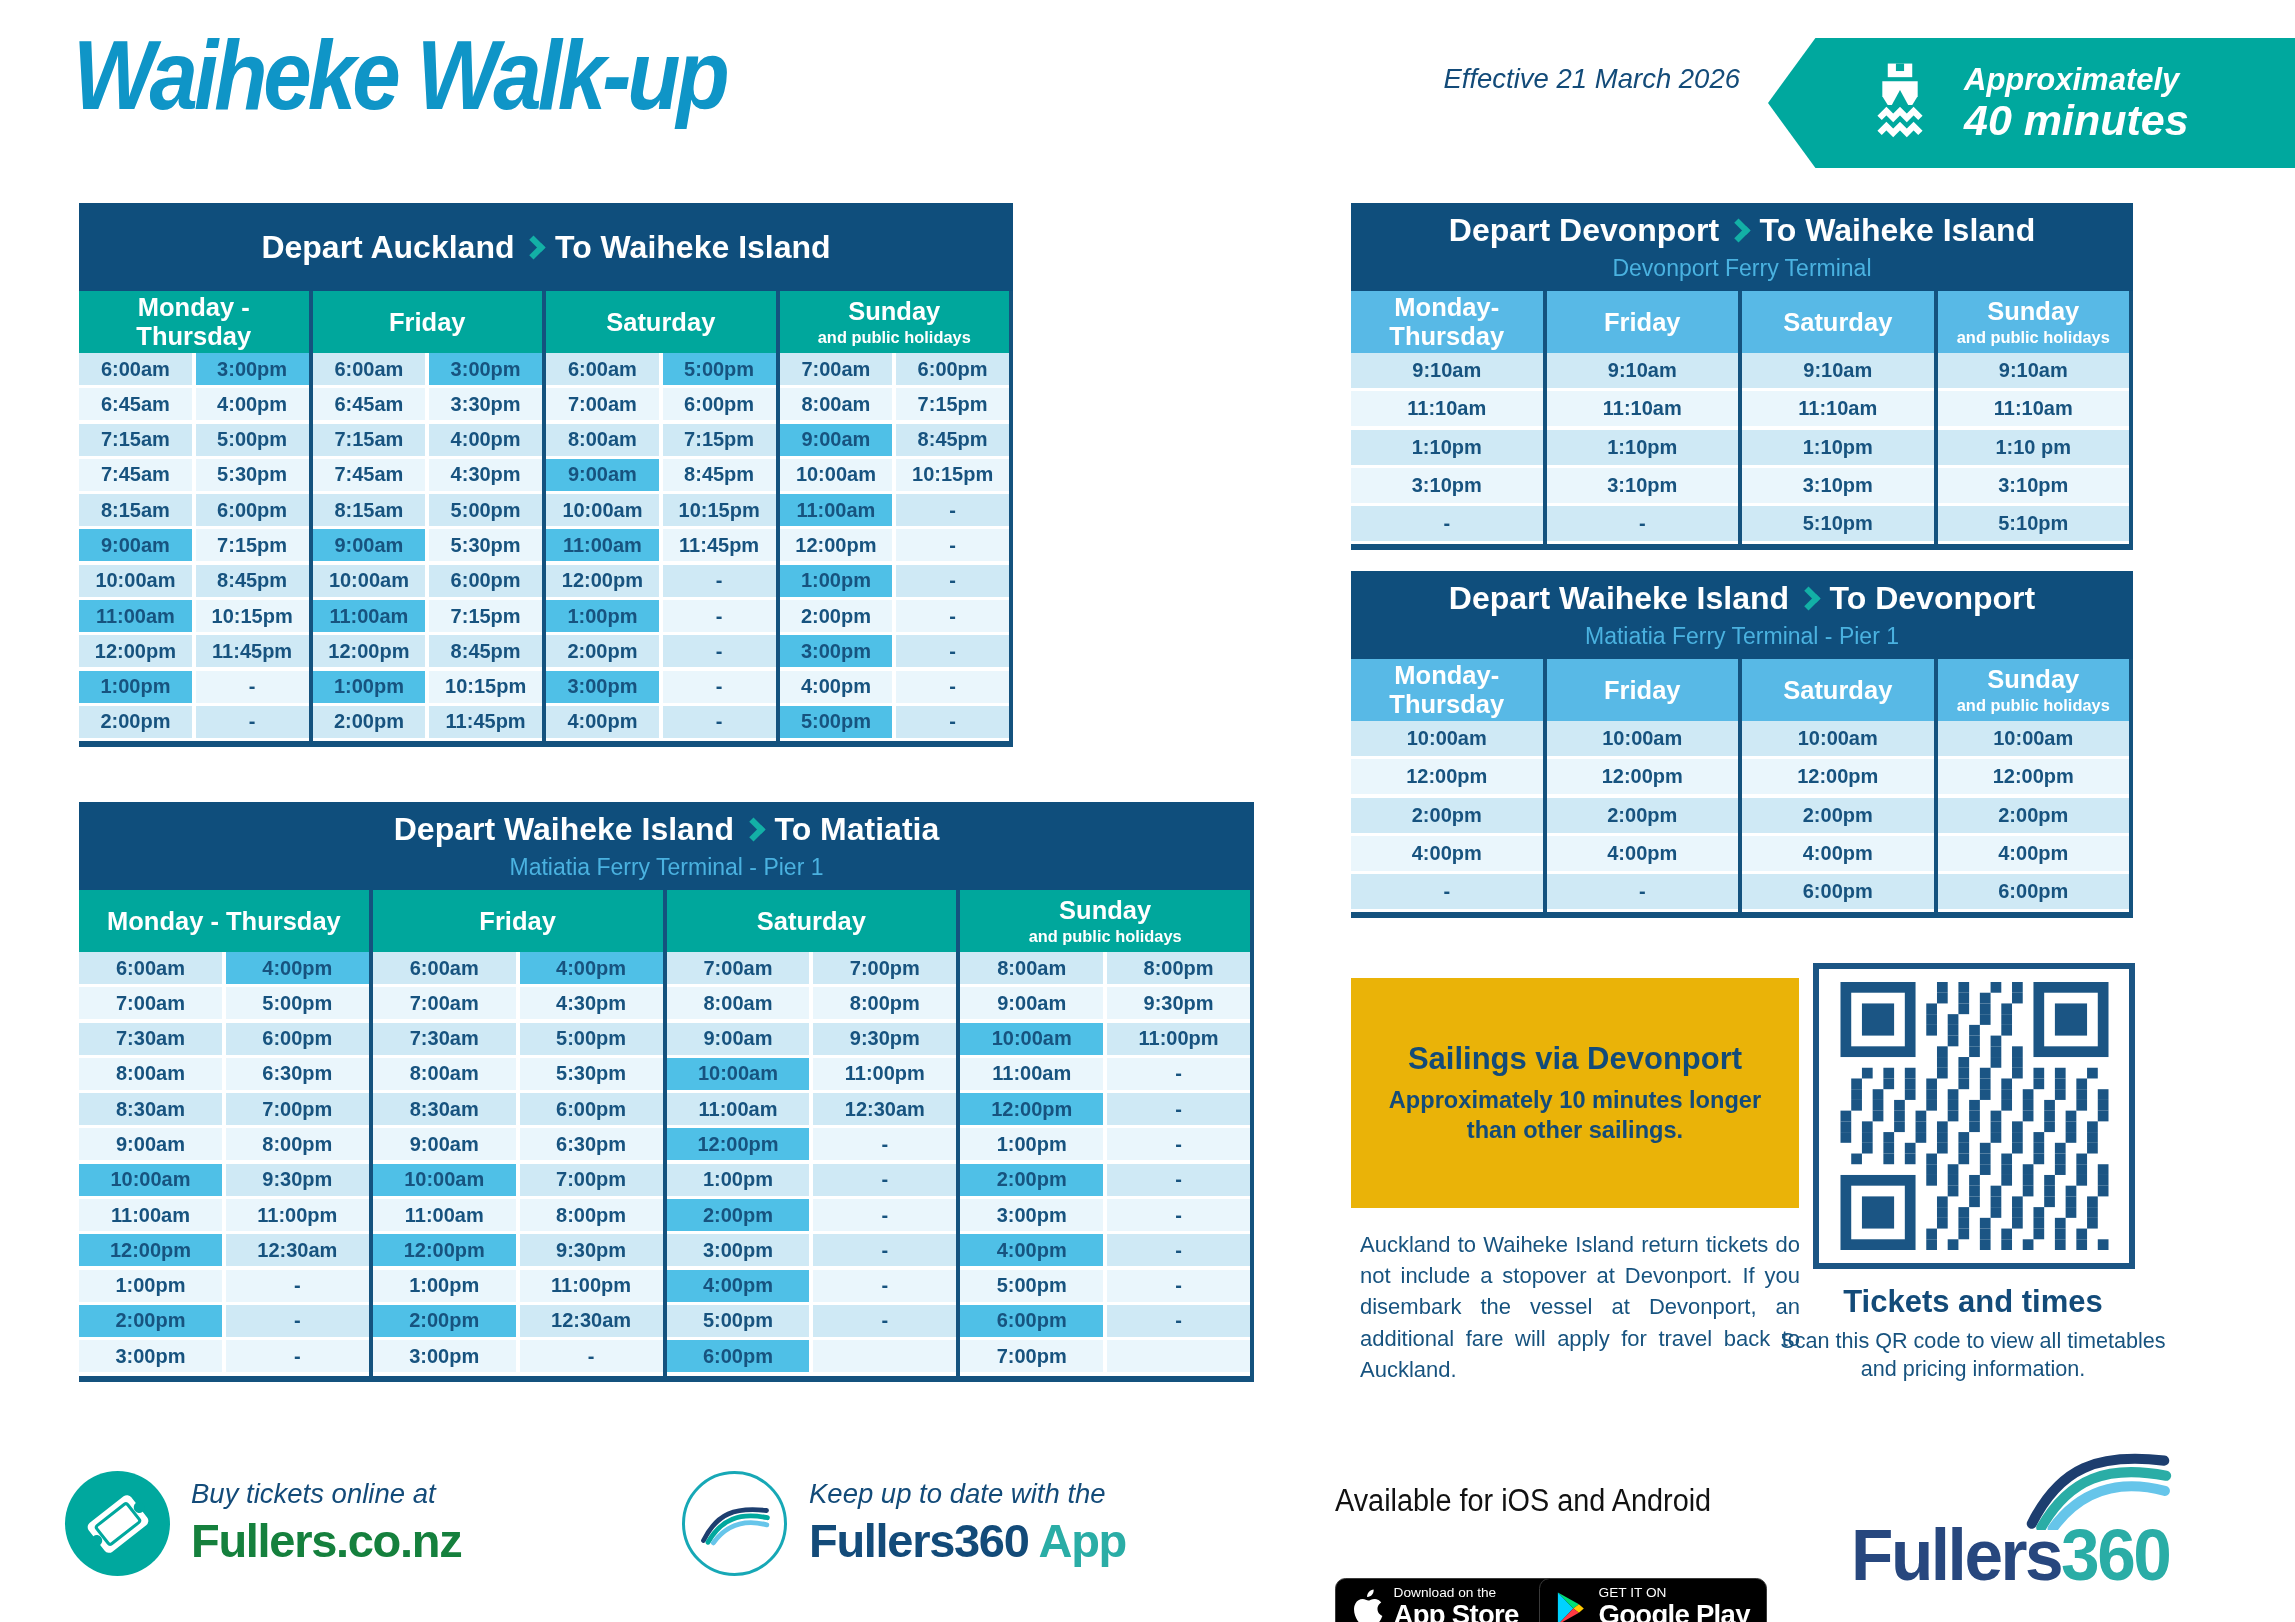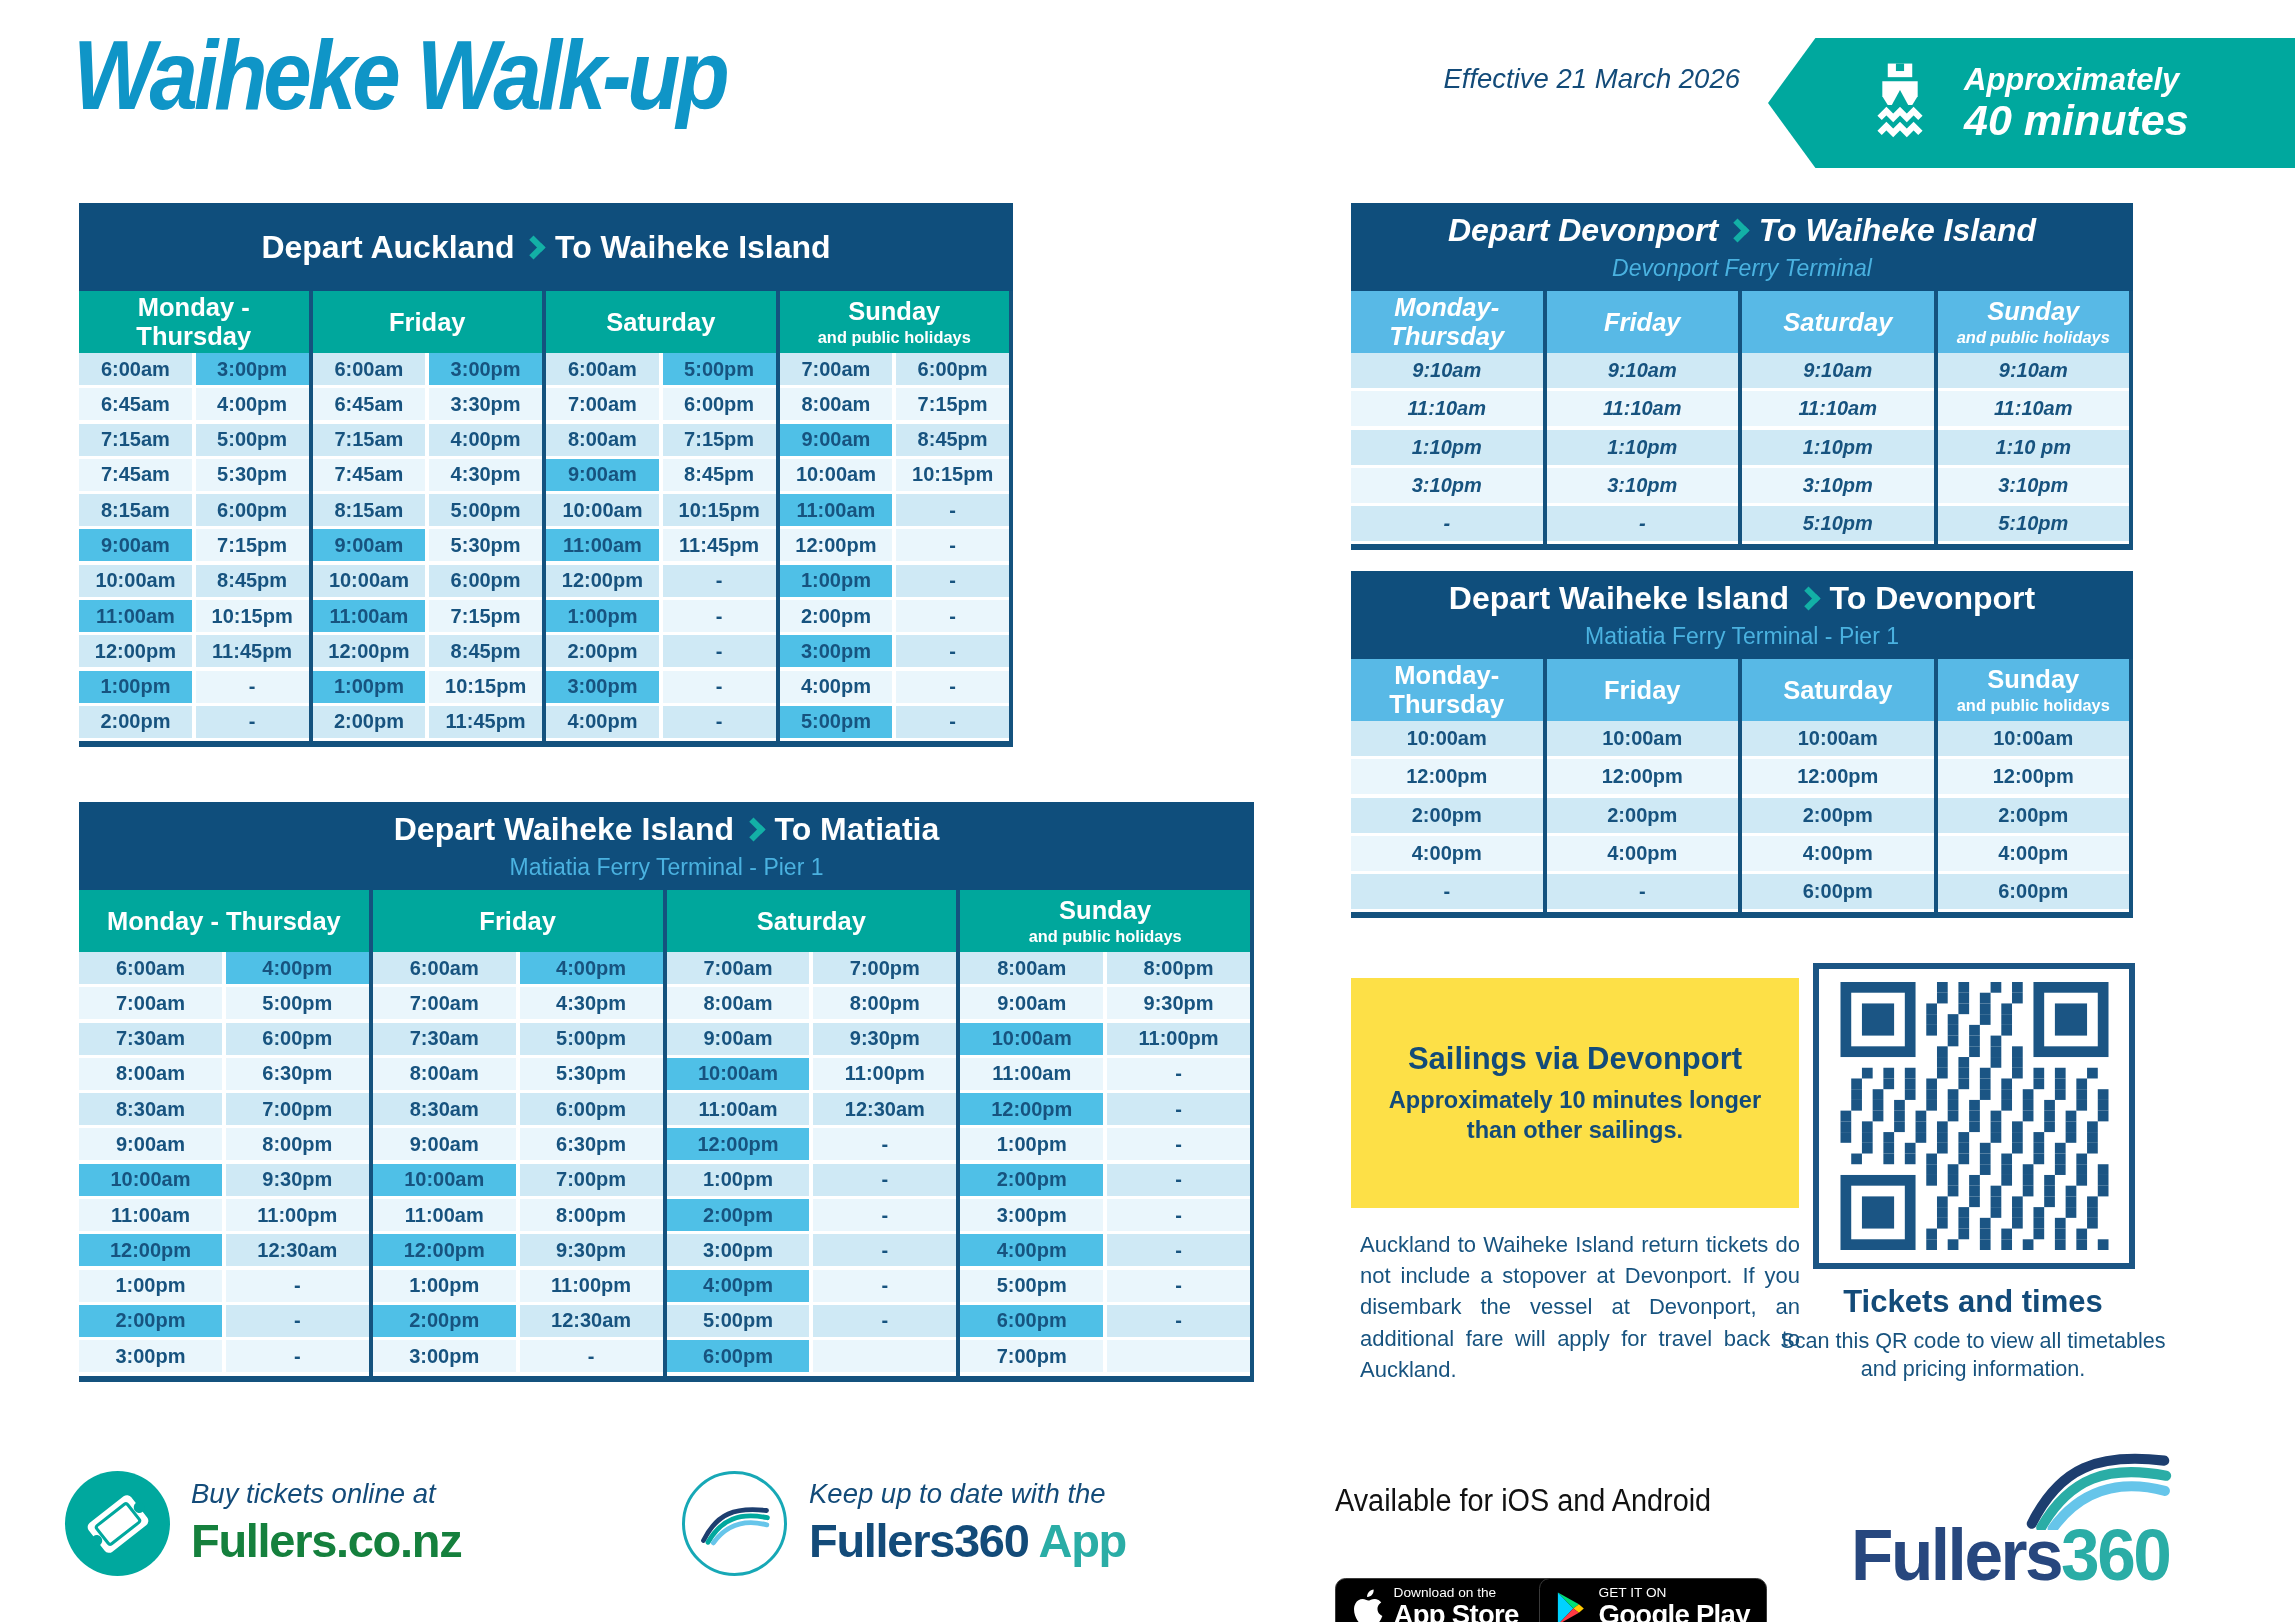--- a/index.html
+++ b/index.html
@@ -34,21 +34,21 @@
   .day-head.sky{background:#58b9e6;}
   .day-head .lbl{font-size:25.5px;}
   .day-head .sublbl{font-size:16.4px;margin-top:2px;}
   .trow{display:flex;gap:3.9px;}
   .cell{flex:1;display:flex;align-items:center;justify-content:center;font-weight:bold;
         font-size:20px;color:#17537f;white-space:nowrap;}
   .cell.r0{background:#cfe9f5;}
   .cell.r1{background:#eaf6fc;}
   .cell.hl{background:#4fc0e7;}
   
-  .sailings-box{position:absolute;left:1351px;top:978px;width:448px;height:230px;background:#fde047;
+  .sailings-box{position:absolute;left:1351px;top:978px;width:448px;height:230px;background:#eab308;
         display:flex;flex-direction:column;align-items:center;justify-content:center;text-align:center;}
   .sailings-box .t{font-size:31px;font-weight:bold;color:#134b79;}
   .sailings-box .s{font-size:23.6px;font-weight:bold;color:#134b79;margin-top:9.2px;width:380px;line-height:1.25;}
   .note-par{position:absolute;left:1360px;top:1229px;width:440px;font-size:22px;line-height:1.42;
         color:#17537f;text-align:justify;}
   .qr-box{position:absolute;left:1813px;top:963px;width:322px;height:306px;border:6.5px solid #1b5584;
         background:#fff;box-sizing:border-box;display:flex;align-items:center;justify-content:center;}
   .qr-title{position:absolute;left:1767px;top:1284px;width:412px;text-align:center;font-size:31px;
         font-weight:bold;color:#134b79;}
   .qr-cap{position:absolute;left:1767px;top:1327px;width:412px;text-align:center;font-size:21.6px;
@@ -534,21 +534,21 @@
               <div class="cell r0 hl">6:00pm</div>
               <div class="cell r0">-</div>
             </div>
             <div class="trow" style="height: 32px; margin-bottom: 3.3px;">
               <div class="cell r1">7:00pm</div>
               <div class="cell r1"></div>
             </div>
           </div>
         </div>
       </div>
-      <div class="tt" style="left: 1351px; top: 203px; width: 782px; font-style: italic;">
+      <div class="tt" style="left: 1351px; top: 203px; width: 782px;">
         <div class="tt-title">
           <div class="main">
             <span>Depart Devonport</span>
             <span class="chev"></span>
             <span>To Waiheke Island</span>
           </div>
           <div class="sub">Devonport Ferry Terminal</div>
         </div>
         <div class="tt-cols">
           <div class="tt-group">

